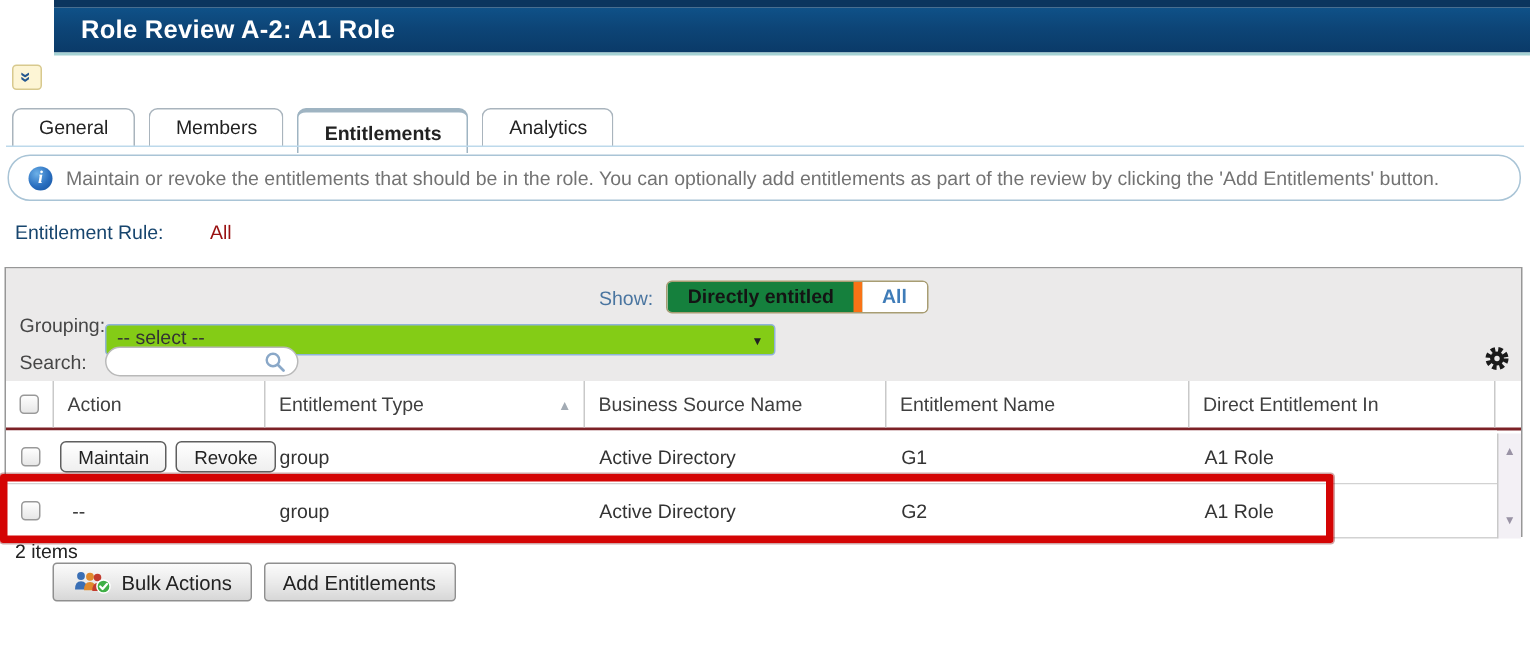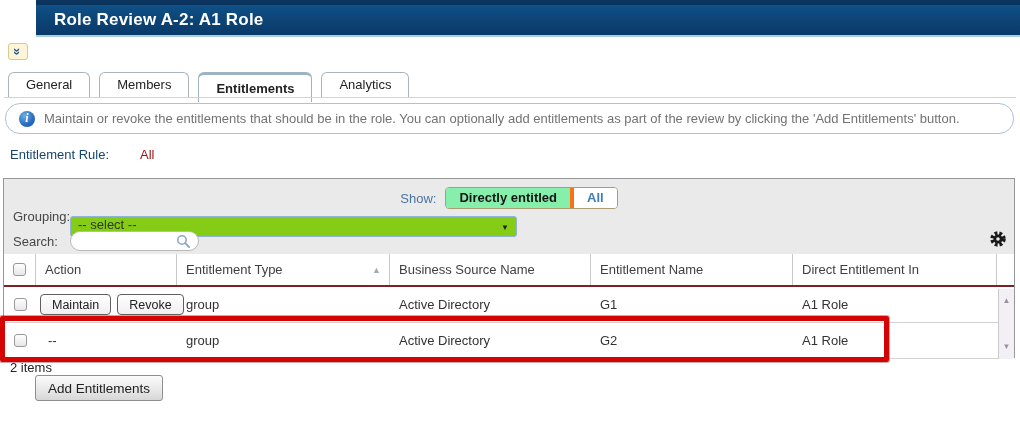--- a/index.html
+++ b/index.html
@@ -47,21 +47,21 @@
 
   
   .grid { position:absolute; top:178px; left:3px; width:1012px; height:180px;
     border:1px solid #979797; background:#fff; }
   .toolbar { height:75px; background:#ebeaea; position:relative; }
 
   .show-row { height:26px; padding-top:12px; display:flex; justify-content:center; align-items:center; }
   .show-label { color:#4a75a0; font-size:13px; margin-right:9px; }
   .seg-group { display:flex; border:1px solid #a89d73; border-radius:4px; overflow:hidden; background:#fff; }
   .seg { font-size:13px; font-weight:bold; padding:2px 13px 3px; cursor:pointer; }
-  .seg.selected { background:#86efac; color:#141414; border-right:4px solid #f97316; }
+  .seg.selected { background:#15803d; color:#141414; border-right:6px solid #f97316; }
   .seg.unselected { background:#fff; color:#3f7cb8; }
 
   .group-row { position:relative; height:25px; }
   .tool-label { position:absolute; left:9px; top:4px; color:#464646; font-size:13px; }
   .grouping-select { position:absolute; left:66px; top:11px; width:447px; height:21px;
     background:#84cc16; border:1px solid #8fb3d9; border-radius:3px; font-size:13px; color:#333;
     display:flex; align-items:flex-start; padding-left:7px; cursor:pointer; }
   .select-caret { position:absolute; right:7px; top:6px; font-size:8px; color:#222; }
 
   .search-row { position:relative; height:24px; }
@@ -80,21 +80,21 @@
   .c-action { width:141px; }
   .c-type { width:213px; }
   .c-bsn { width:201px; }
   .c-name { width:202px; }
   .c-direct { width:204px; }
   .c-scroll { width:16px; }
   .sort-arrow { margin-left:auto; margin-right:8px; color:#a3abb4; font-size:9px; }
 
   
   .rows { position:relative; }
-  .tr { display:flex; height:36px; border-bottom:1px solid #d2d2d2; background:#fff; width:994px; }
+  .tr { display:flex; height:36px; border-bottom:1px solid #d2d2d2; background:#fff; width:994px;justify-content:space-between; }
   .td { display:flex; align-items:center; font-size:13px; color:#333; padding-left:9px; }
   .td.c-cb { justify-content:center; padding-left:0; }
   .cb { width:13px; height:13px; border:1px solid #999; border-radius:3px;
     background:linear-gradient(180deg,#fefefe,#e7e7e7); cursor:pointer; }
   .act-btn { border:1px solid #5f5f5f; border-radius:4px; height:21px;
     background:linear-gradient(180deg,#ffffff,#efefef); font-size:12.5px; color:#222;
     padding:0 11px; margin-right:6px; cursor:pointer; font-family:inherit; }
   .td.c-action { padding-left:4px; }
 
   
@@ -229,15 +229,28 @@
     <span class="scr-arrow">▼</span>
   </div>
 </div>
 
 <div class="hilite"></div>
 
 <div class="count">2 items</div>
 
 <div class="footer-btns">
   <button class="f-btn">
+    <svg class="ppl-icon" viewBox="0 0 26 16">
+      <circle cx="6" cy="4" r="2.6" fill="#3a6fb5"></circle>
+      <path d="M2 13 Q2 7.5 6 7.5 Q10 7.5 10 13 Z" fill="#3a6fb5"></path>
+      <circle cx="12" cy="4.5" r="2.6" fill="#e08a2e"></circle>
+      <path d="M8 13.5 Q8 8 12 8 Q16 8 16 13.5 Z" fill="#e08a2e"></path>
+      <circle cx="17" cy="5" r="2.5" fill="#c23b2e"></circle>
+      <path d="M13.5 14 Q13.5 8.6 17 8.6 Q20.5 8.6 20.5 14 Z" fill="#c23b2e"></path>
+      <circle cx="21" cy="11" r="4.4" fill="#3faf46" stroke="#ffffff" stroke-width="1"></circle>
+      <path d="M18.8 11 L20.4 12.7 L23.3 9.3" fill="none" stroke="#ffffff" stroke-width="1.5" stroke-linecap="round" stroke-linejoin="round"></path>
+    </svg>
+    <span>Bulk Actions</span>
+  </button>
+  <button class="f-btn">
     <span>Add Entitlements</span>
   </button>
 </div>
 
 </body></html>

